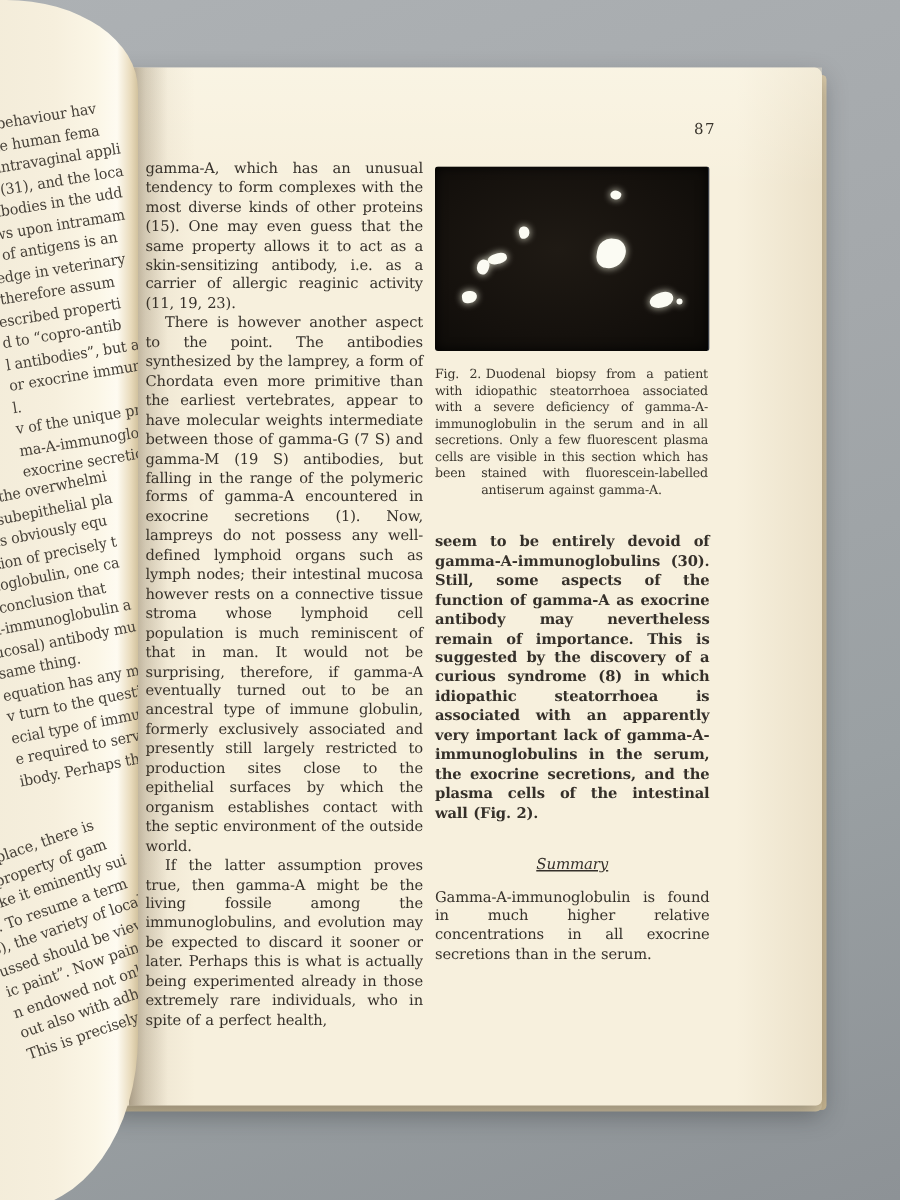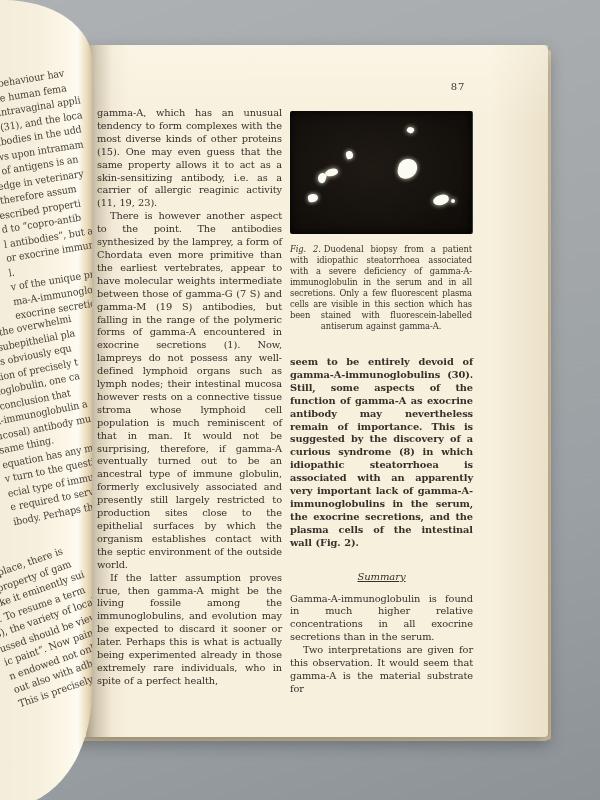--- a/index.html
+++ b/index.html
@@ -14,38 +14,38 @@
   .edge-bottom{position:absolute;left:78px;top:735px;width:470px;height:6px;z-index:1;
     background:linear-gradient(90deg,#d3c29e,#dccca9);border-radius:0 0 4px 3px;}
   
   .right-page{position:absolute;left:70px;top:45px;width:478px;height:692px;z-index:2;
     background:#f7f0dd;border-radius:3px 5px 4px 2px;
     box-shadow:0 7px 16px rgba(25,28,32,.35);}
   .right-page::before{content:"";position:absolute;inset:0;pointer-events:none;
     background:linear-gradient(90deg,rgba(130,100,60,.25) 0,rgba(130,100,60,.10) 22px,rgba(130,100,60,0) 60px),
                linear-gradient(180deg,rgba(255,252,240,.35) 0,rgba(255,252,240,0) 80px),
                linear-gradient(90deg,rgba(0,0,0,0) 88%,rgba(180,155,110,.18) 100%);}
-  .pagenum{position:absolute;left:368px;top:36px;width:40px;text-align:center;
+  .pagenum{position:absolute;left:380px;top:36px;width:40px;text-align:center;
     font-size:10px;letter-spacing:1px;color:#3a352d;}
   .col{position:absolute;color:#35302a;}
   .col p{margin:0;text-align:justify;font-size:9.8px;line-height:12.9px;
     letter-spacing:-0.1px;word-spacing:0.4px;}
   .col p.indent{text-indent:13px;}
   .col1{left:27px;top:62px;width:185px;}
   .col2{left:220px;top:66px;width:183px;}
   
   .photo{position:relative;width:182px;height:123px;overflow:hidden;border-radius:2px;
     background:radial-gradient(ellipse at 45% 45%,#1f1a14 0%,#15110d 60%,#0d0b08 100%);
     border-right:1px solid rgba(130,150,185,.35);
     box-shadow:inset 0 0 8px rgba(0,0,0,.9);}
   .blob{position:absolute;background:#fbfbf3;
     box-shadow:0 0 4px 1px rgba(255,255,235,.55);}
   .caption{margin-top:10px !important;width:182px;font-size:8.4px !important;
     line-height:11px !important;text-align:justify;text-align-last:center;color:#3a352d;}
-  .fig-label{font-style:italic;margin-right:3px;}
+  .fig-label{margin-right:3px;}
   .body-after{margin-top:24px !important;font-weight:bold;}
   .summary-head{margin-top:21px !important;text-align:center !important;
     font-style:italic;font-size:10px !important;letter-spacing:.6px;text-decoration:underline;}
   .s1{margin-top:9px !important;}
   
   .left-page{position:absolute;left:-24px;top:0;width:116px;height:806px;z-index:4;overflow:hidden;
     background:linear-gradient(90deg,#f2ebd8 0%,#f6efdd 52%,#fbf6e6 76%,#fefbf1 88%,#e8dabb 96%,#d2c29e 100%);
     border-top-right-radius:88px 60px;border-bottom-right-radius:82px 115px;}
   .lp-block{position:absolute;white-space:pre;font-size:10px;line-height:14.5px;
     color:#464038;transform-origin:left top;letter-spacing:-0.1px;}
@@ -82,21 +82,20 @@
           <div class="blob" style="left: 15.5%; top: 50.5%; width: 8px; height: 10px; transform: rotate(18deg); border-radius: 55% 45% 50% 60%;"></div>
           <div class="blob" style="left: 10%; top: 67.5%; width: 10px; height: 8px; transform: rotate(-8deg); border-radius: 45% 55% 60% 40%;"></div>
           <div class="blob" style="left: 59.5%; top: 39%; width: 19px; height: 20px; transform: rotate(8deg); border-radius: 55% 45% 65% 40%;"></div>
           <div class="blob" style="left: 78.5%; top: 68%; width: 16px; height: 10px; transform: rotate(-12deg); border-radius: 60% 45% 55% 50%;"></div>
           <div class="blob" style="left: 88.5%; top: 71.5%; width: 4px; height: 4px; transform: rotate(0deg); border-radius: 50%;"></div>
         </div>
       <p class="caption"><span class="fig-label">Fig. 2.</span><span>Duodenal biopsy from a patient with idiopathic steatorrhoea associated with a severe deficiency of gamma-A-immunoglobulin in the serum and in all secretions. Only a few fluorescent plasma cells are visible in this section which has been stained with fluorescein-labelled antiserum against gamma-A.</span></p>
       <p class="body-after">seem to be entirely devoid of gamma-A-immunoglobulins (30). Still, some aspects of the function of gamma-A as exocrine antibody may nevertheless remain of importance. This is suggested by the discovery of a curious syndrome (8) in which idiopathic steatorrhoea is associated with an apparently very important lack of gamma-A-immunoglobulins in the serum, the exocrine secretions, and the plasma cells of the intestinal wall (Fig. 2).</p>
       <p class="summary-head">Summary</p>
       <p class="s1">Gamma-A-immunoglobulin is found in much higher relative concentrations in all exocrine secretions than in the serum.</p>
-      <p class="indent">Two interpretations are given for this observation. It would seem that gamma-A is the material substrate for</p>
     </div>
 
   </div>
 
   <div class="crease"></div>
 
   <div class="left-page">
     <div class="lp-block lp-b1">ilar behaviour hav
 n the human fema
 on intravaginal appli

